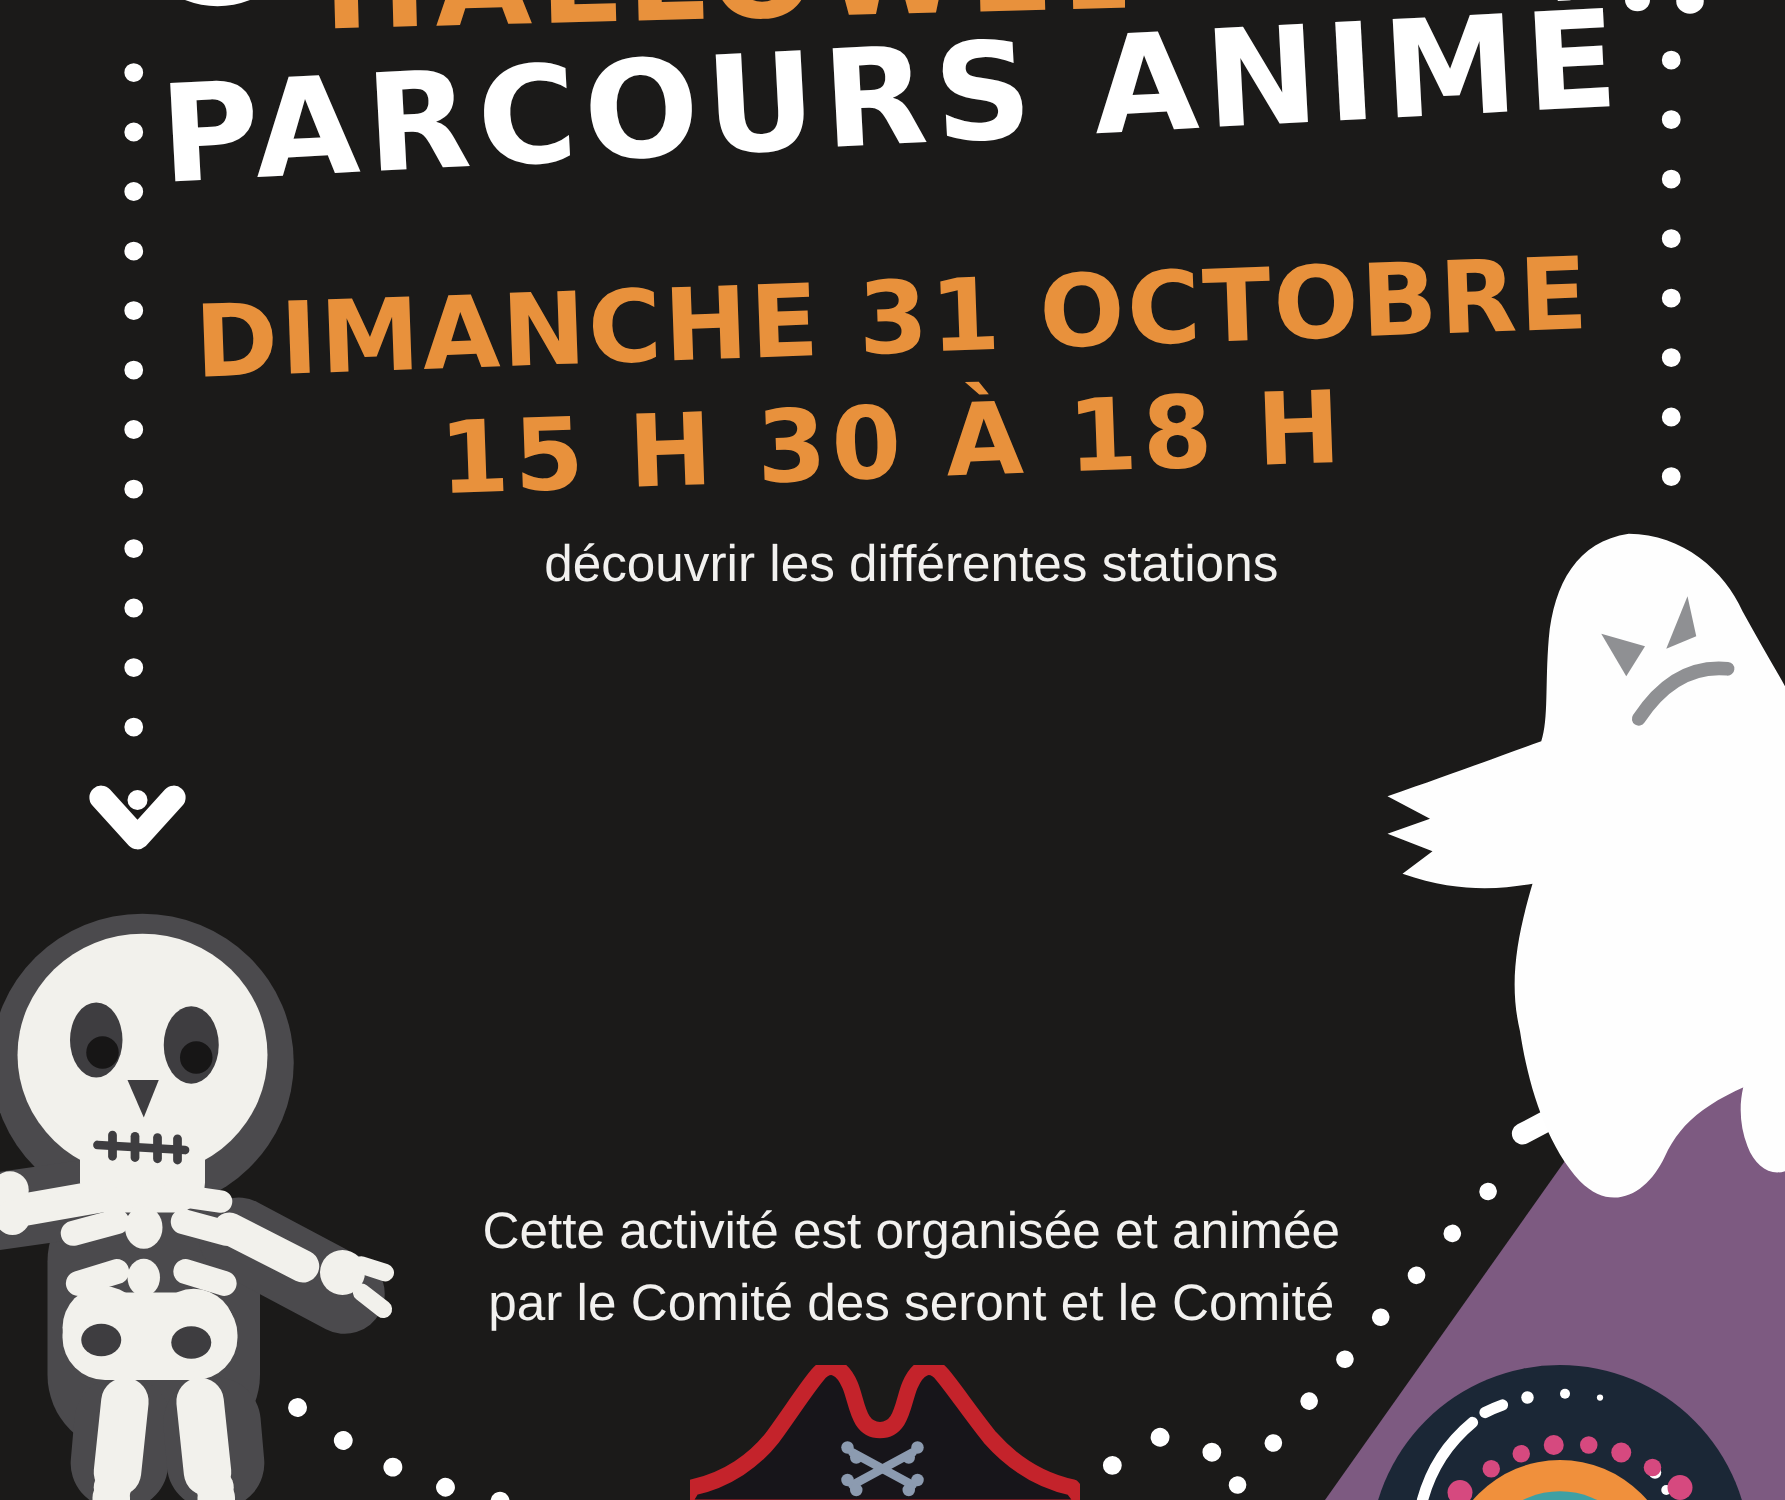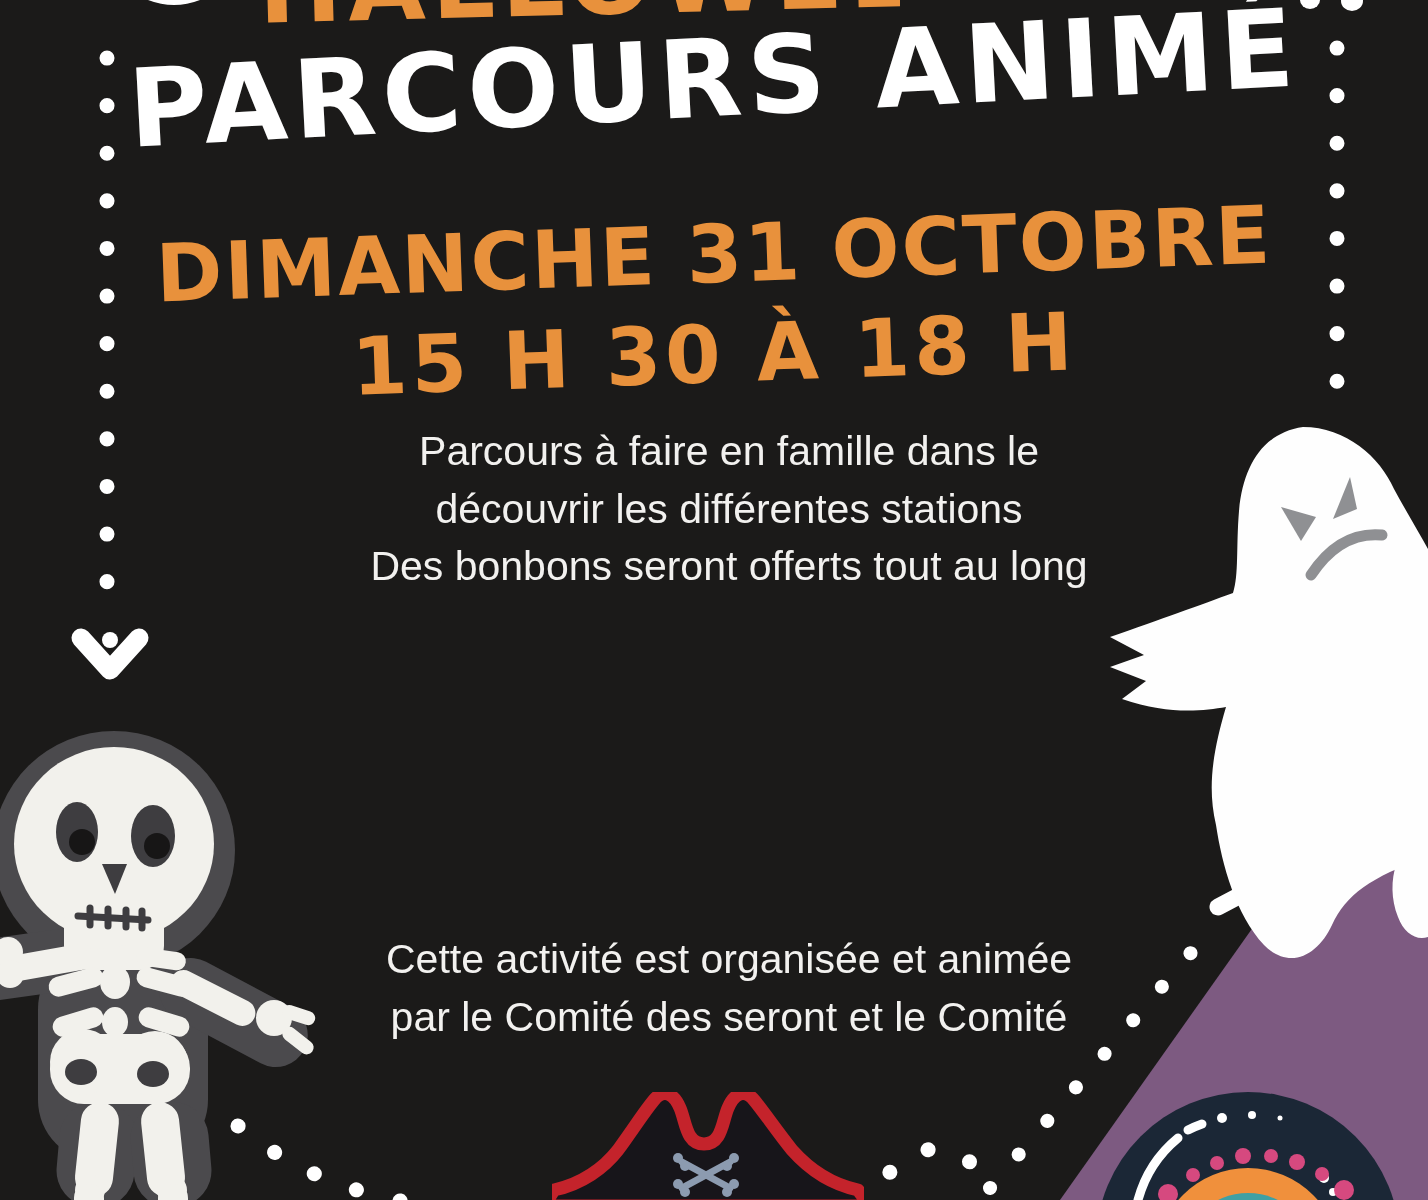--- a/index.html
+++ b/index.html
@@ -31,21 +31,21 @@
     left:0;right:0;top:308px;font-size:80px;letter-spacing:4px;color:#e8913c;
     transform:rotate(-2deg);
   }
   
   .para{
     left:264px;width:930px;text-align:center;color:#f2f1ef;
     font-size:41px;line-height:57.5px;font-weight:300;
     font-family:"Liberation Sans",sans-serif;
   }
   #paragraph-1{top:423px;}
-  #paragraph-2{top:931px;}
+  #paragraph-2{top:956px;}
   
   #purple-triangle{
     left:1060px;top:680px;width:368px;height:520px;background:#7d5a81;
     clip-path:polygon(100% 0,100% 100%,0 100%);
   }
   svg{display:block;}
 </style>
 </head>
 <body>
 
@@ -75,23 +75,21 @@
 
   <div id="halloween-clip" class="abs">
     <span>HALLOWEEN</span>
   </div>
 
   <div id="main-title" class="abs brush">PARCOURS ANIMÉ</div>
   <div id="date-line" class="abs brush">DIMANCHE 31 OCTOBRE</div>
   <div id="time-line" class="abs brush">15 H 30 À 18 H</div>
 
   <div id="paragraph-1" class="abs para">
-    <div>Parcours à faire en famille dans le</div>
     <div>découvrir les différentes stations</div>
-    <div>Des bonbons seront offerts tout au long</div>
   </div>
 
   <div id="paragraph-2" class="abs para">
     <div>Cette activité est organisée et animée</div>
     <div>par le Comité des seront et le Comité</div>
   </div>
 
   <svg class="abs" style="left:1050px;top:415px" width="378" height="600" viewBox="0 0 378 600">
     <path d="M 253,12
              C 212,18 193,52 189,96

